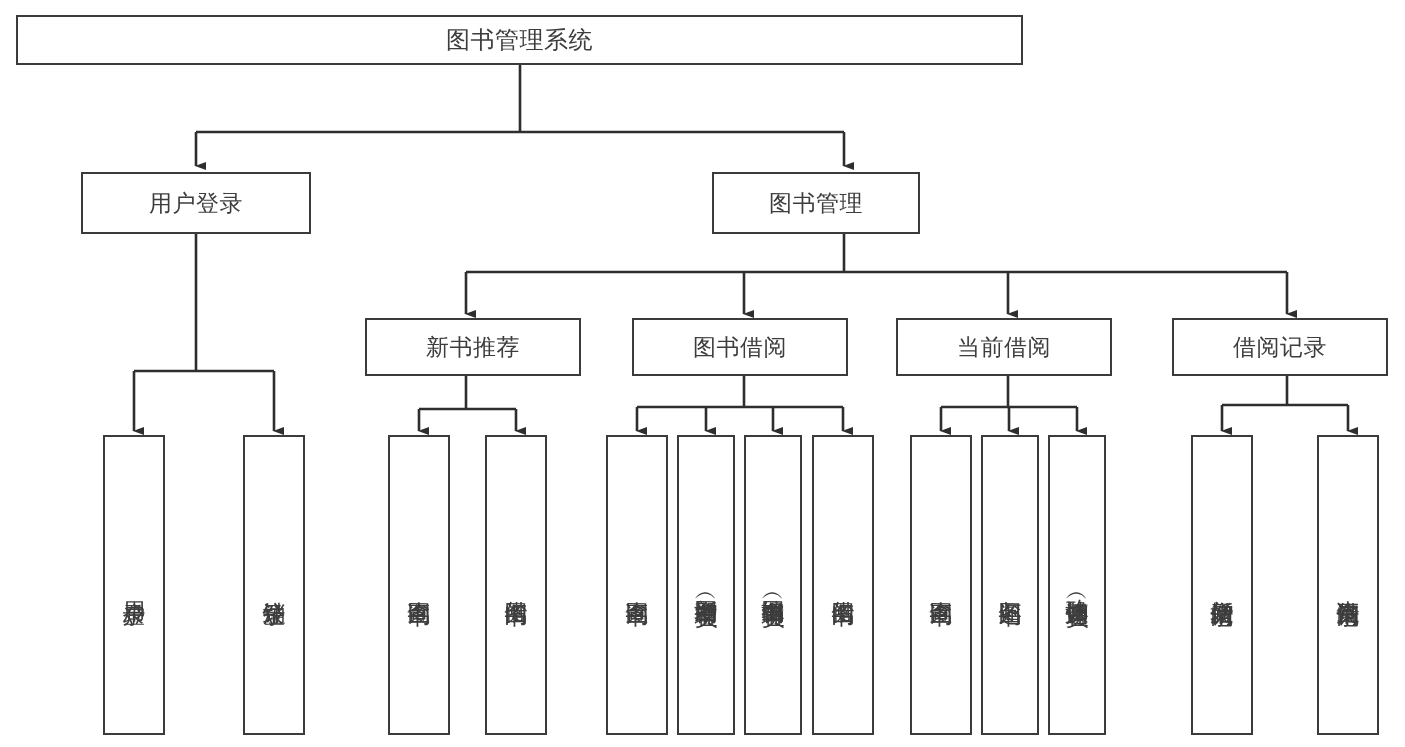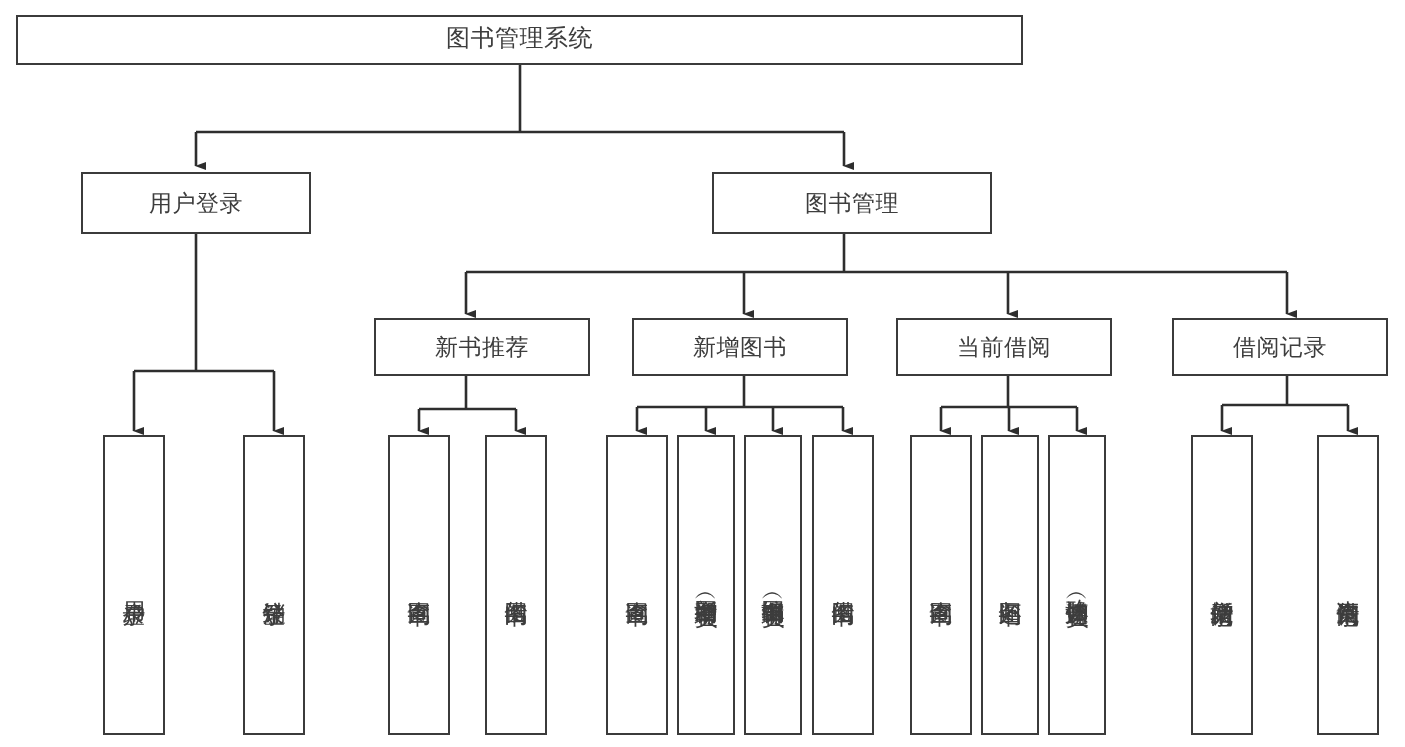--- a/index.html
+++ b/index.html
@@ -39,21 +39,20 @@
     z-index: 2;
   }
   .node-h {
     font-size: 23px;
     line-height: 1.15;
     letter-spacing: 0.5px;
     white-space: nowrap;
   }
   .node-root {
     font-size: 24px;
-    font-family: Liberation Mono, monospace;
   }
   .node-v {
     font-size: 23px;
     writing-mode: vertical-rl;
     text-orientation: upright;
     line-height: 1.08;
     letter-spacing: 1px;
   }
   .node-v .vtext {
     writing-mode: vertical-rl;
@@ -128,30 +127,30 @@
   </svg>
 
   <div class="node node-h node-root" style="left:16px; top:15px; width:1007px; height:50px;">
     <span>图书管理系统</span>
   </div>
 
   <div class="node node-h" style="left:81px; top:172px; width:230px; height:62px;">
     <span>用户登录</span>
   </div>
 
-  <div class="node node-h" style="left:712px; top:172px; width:280px; height:62px;">
+  <div class="node node-h" style="left:712px; top:172px; width:208px; height:62px;">
     <span>图书管理</span>
   </div>
 
-  <div class="node node-h" style="left:374px; top:318px; width:216px; height:58px;">
+  <div class="node node-h" style="left:365px; top:318px; width:216px; height:58px;">
     <span>新书推荐</span>
   </div>
 
   <div class="node node-h" style="left:632px; top:318px; width:216px; height:58px;">
-    <span>新增图书</span>
+    <span>图书借阅</span>
   </div>
 
   <div class="node node-h" style="left:896px; top:318px; width:216px; height:58px;">
     <span>当前借阅</span>
   </div>
 
   <div class="node node-h" style="left:1172px; top:318px; width:216px; height:58px;">
     <span>借阅记录</span>
   </div>
 

